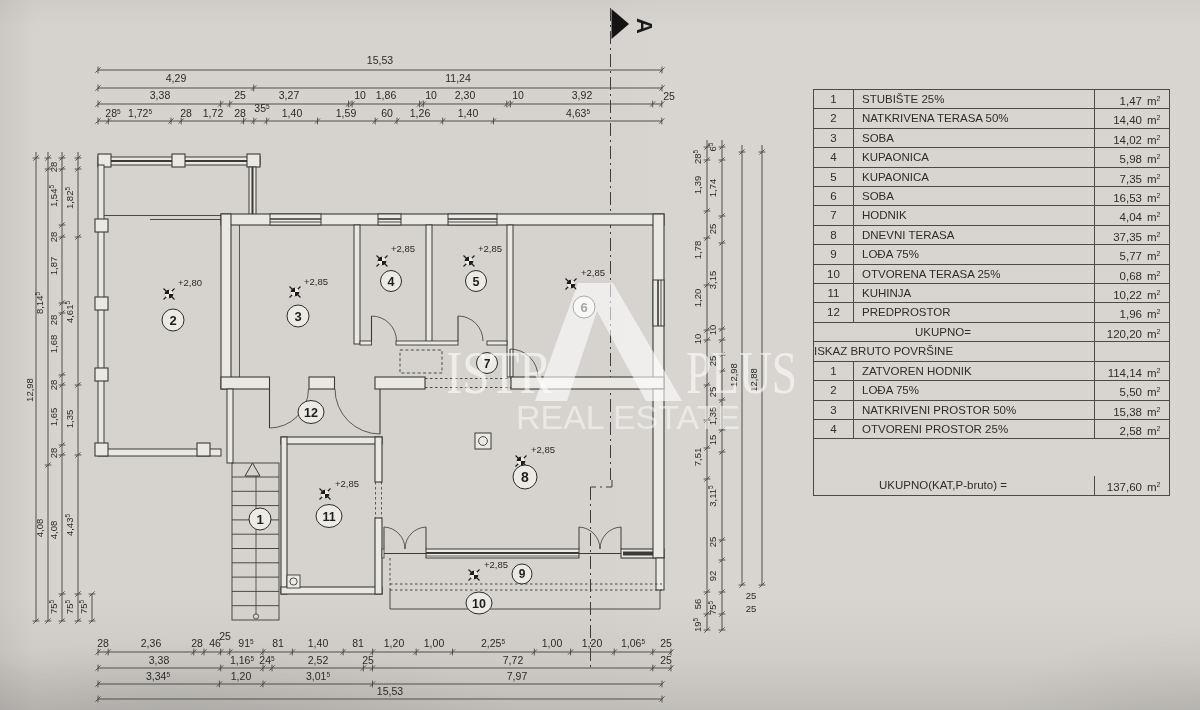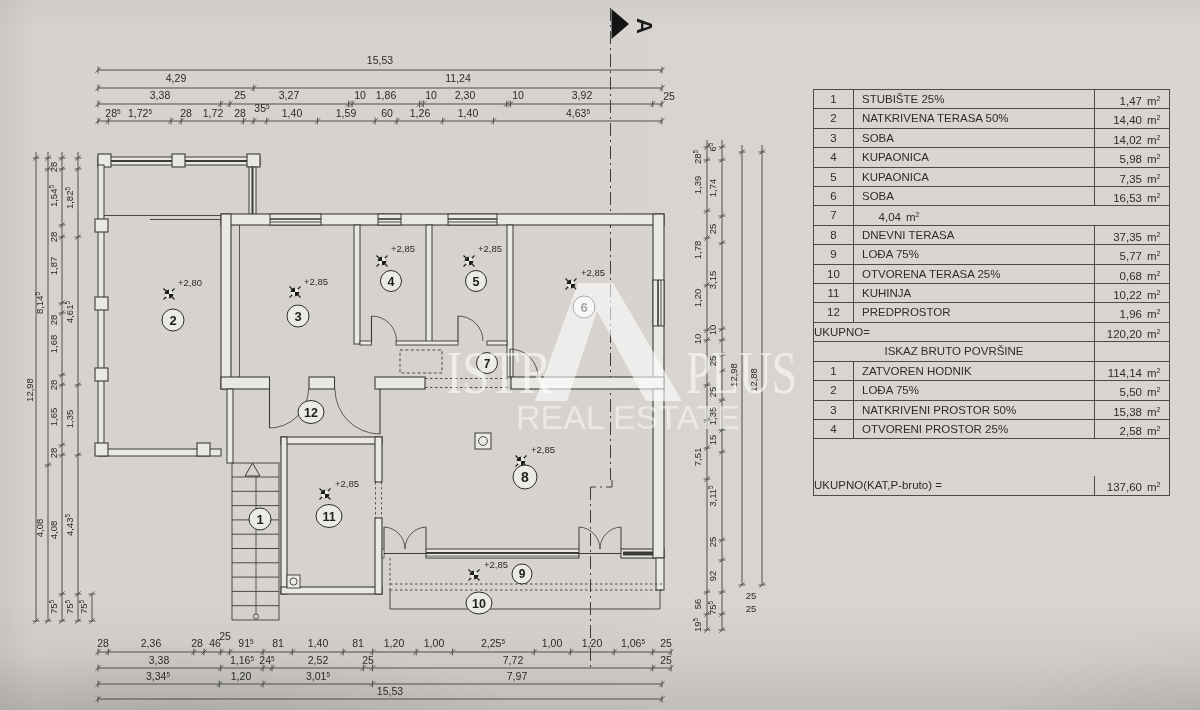--- a/index.html
+++ b/index.html
@@ -11,22 +11,22 @@
  linear-gradient(180deg, rgba(0,0,0,0.03) 0%, rgba(0,0,0,0) 4%, rgba(0,0,0,0) 84%, rgba(0,0,0,0.04) 93%, rgba(0,0,0,0.11) 100%),
  linear-gradient(90deg, rgba(0,0,0,0.05) 0%, rgba(0,0,0,0) 3%, rgba(0,0,0,0) 50%, rgba(255,255,255,0.05) 56%, rgba(255,255,255,0.05) 100%);}
 .plan{position:absolute;left:0;top:0;filter:blur(0.3px);}
 .wm{position:absolute;left:0;top:0;filter:blur(0.45px);}
 .tbl{position:absolute;left:813px;top:89px;width:355px;border:1px solid #4a4a48;color:#2e2d2b;}
 .tr{display:flex;height:18.42px;border-bottom:1px solid #4a4a48;font-size:11.5px;line-height:18.4px;}
 .tr:last-child{border-bottom:none;margin-top:37px;}
 .c1{width:39px;border-right:1px solid #4a4a48;text-align:center;flex:none;}
 .c2{flex:1;border-right:1px solid #4a4a48;padding-left:8px;white-space:nowrap;overflow:hidden;}
 .cm{flex:1;border-right:1px solid #4a4a48;white-space:nowrap;}
-.cm.right{text-align:left;padding-right:22px;}
-.cm.center{text-align:center;}
+.cm.right{text-align:center;padding-right:22px;}
+.cm.center{}
 .c3{width:74px;flex:none;text-align:right;}
 .val{display:inline-block;}
 .unit{display:inline-block;width:22px;text-align:left;margin-left:5px;}
 .unit sup{font-size:7px;vertical-align:4px;}
 </style></head>
 <body>
 
 <div class="shade"></div>
 
 <div class="plan">
@@ -518,20 +518,21 @@
       <div class="c2">KUPAONICA</div>
       <div class="c3"><span class="val">7,35</span><span class="unit">m<sup>2</sup></span></div>
     </div>
 <div class="tr">
       <div class="c1">6</div>
       <div class="c2">SOBA</div>
       <div class="c3"><span class="val">16,53</span><span class="unit">m<sup>2</sup></span></div>
     </div>
 <div class="tr">
       <div class="c1">7</div>
+      <div class="c2">HODNIK</div>
       <div class="c3"><span class="val">4,04</span><span class="unit">m<sup>2</sup></span></div>
     </div>
 <div class="tr">
       <div class="c1">8</div>
       <div class="c2">DNEVNI TERASA</div>
       <div class="c3"><span class="val">37,35</span><span class="unit">m<sup>2</sup></span></div>
     </div>
 <div class="tr">
       <div class="c1">9</div>
       <div class="c2">LOĐA 75%</div>

